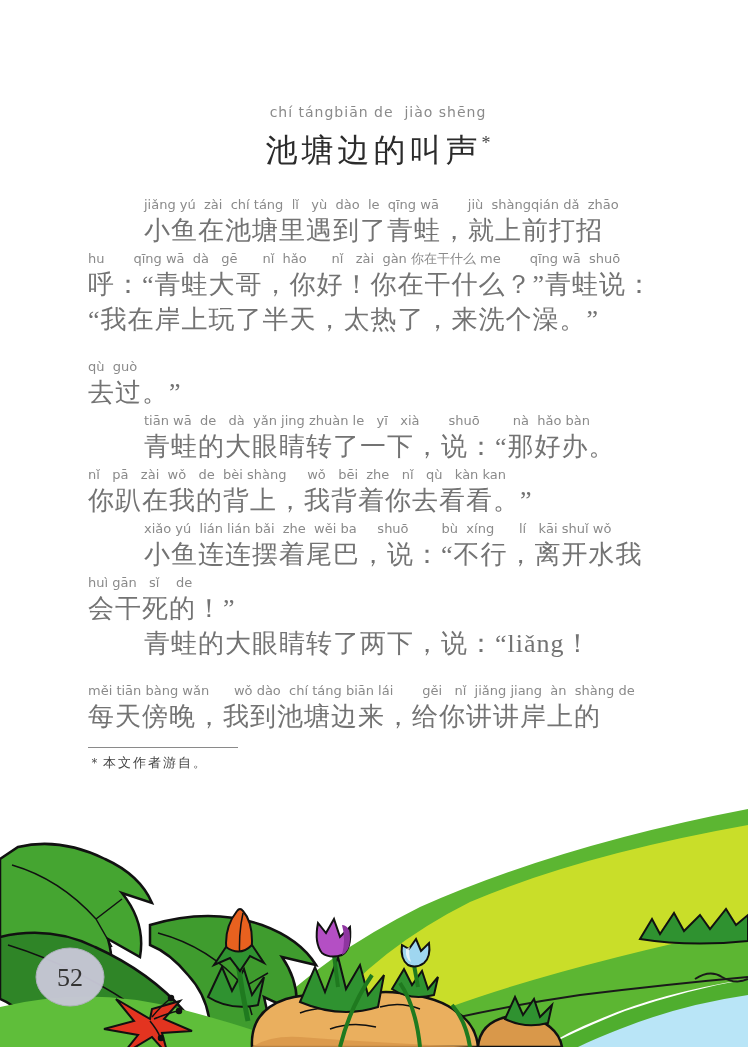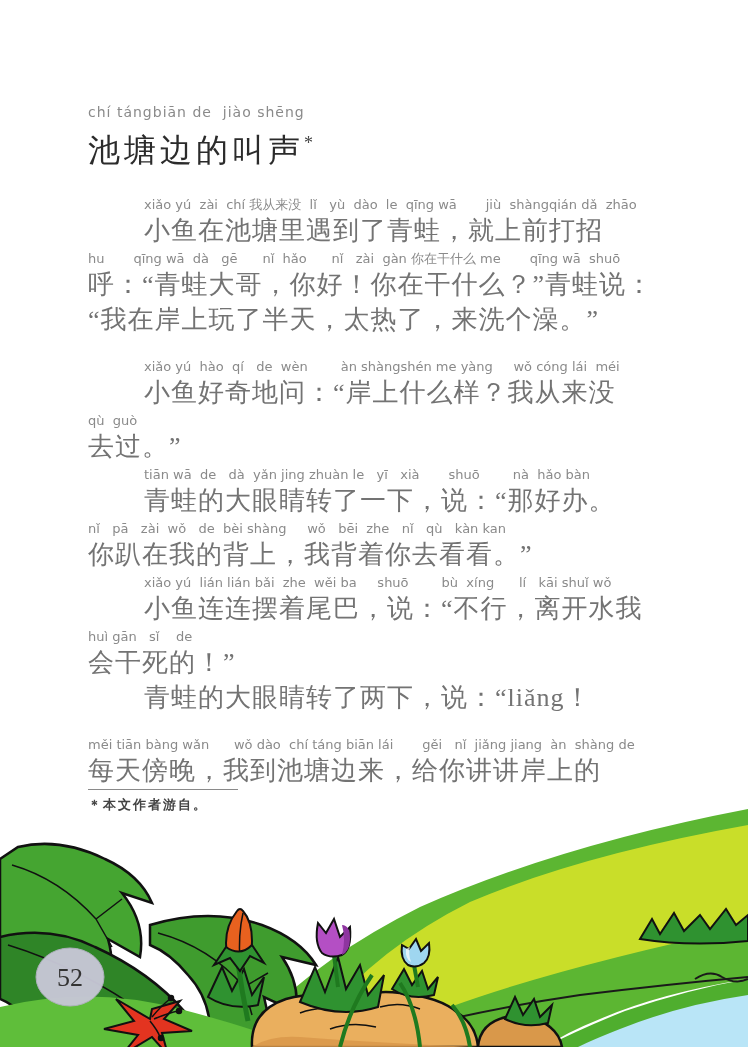--- a/index.html
+++ b/index.html
@@ -12,21 +12,21 @@
   }
   .content {
     position:relative;
     z-index:2;
     margin-left:88px;
     width:580px;
   }
   .title-block {
     margin-top:102px;
     margin-bottom:24px;
-    text-align:left;
+    text-align:center;
   }
   .title-pinyin {
     font-family:"DejaVu Sans","Liberation Sans",sans-serif;
     font-size:14px;
     line-height:20px;
     color:#8a8a8a;
     letter-spacing:1px;
     white-space:pre;
   }
   .title-hanzi {
@@ -52,21 +52,21 @@
     overflow:visible;
   }
   .hanzi {
     font-size:26px;
     line-height:34px;
     color:#737373;
     letter-spacing:1px;
     white-space:nowrap;
   }
   .indent .pinyin, .indent .hanzi { padding-left:56px; }
-  .footnote-block { margin-top:0;font-weight:bold; }
+  .footnote-block { margin-top:12px; }
   .footnote-rule {
     width:150px;
     height:1px;
     background:#8a8a8a;
     margin-bottom:6px;
   }
   .footnote-text {
     font-size:13px;
     color:#444;
     letter-spacing:2px;
@@ -82,33 +82,29 @@
 <body>
 
 <div class="content">
 
   <div class="title-block">
     <div class="title-pinyin">chí tángbiān de  jiào shēng</div>
     <div class="title-hanzi"><span>池塘边的叫声</span><sup>*</sup></div>
   </div>
 
   <div class="line indent">
-    <div class="pinyin">xiǎo yú  zài  chí 我从来没  lǐ   yù  dào  le  qīng wā       jiù  shàngqián dǎ  zhāo</div>
+    <div class="pinyin">jiǎng yú  zài  chí táng  lǐ   yù  dào  le  qīng wā       jiù  shàngqián dǎ  zhāo</div>
     <div class="hanzi">小鱼在池塘里遇到了青蛙，就上前打招</div>
   </div>
   <div class="line">
     <div class="pinyin">hu       qīng wā  dà   gē      nǐ  hǎo      nǐ   zài  gàn 你在干什么 me       qīng wā  shuō</div>
     <div class="hanzi">呼：“青蛙大哥，你好！你在干什么？”青蛙说：</div>
   </div>
   <div class="line">
     <div class="hanzi">“我在岸上玩了半天，太热了，来洗个澡。”</div>
-  </div>
-  <div class="line indent">
-    <div class="pinyin">xiǎo yú  hào  qí   de  wèn        àn shàngshén me yàng     wǒ cóng lái  méi</div>
-    <div class="hanzi">小鱼好奇地问：“岸上什么样？我从来没</div>
   </div>
   <div class="line">
     <div class="pinyin">qù  guò</div>
     <div class="hanzi">去过。”</div>
   </div>
   <div class="line indent">
     <div class="pinyin">tiān wā  de   dà  yǎn jing zhuàn le   yī   xià       shuō        nà  hǎo bàn</div>
     <div class="hanzi">青蛙的大眼睛转了一下，说：“那好办。</div>
   </div>
   <div class="line">

